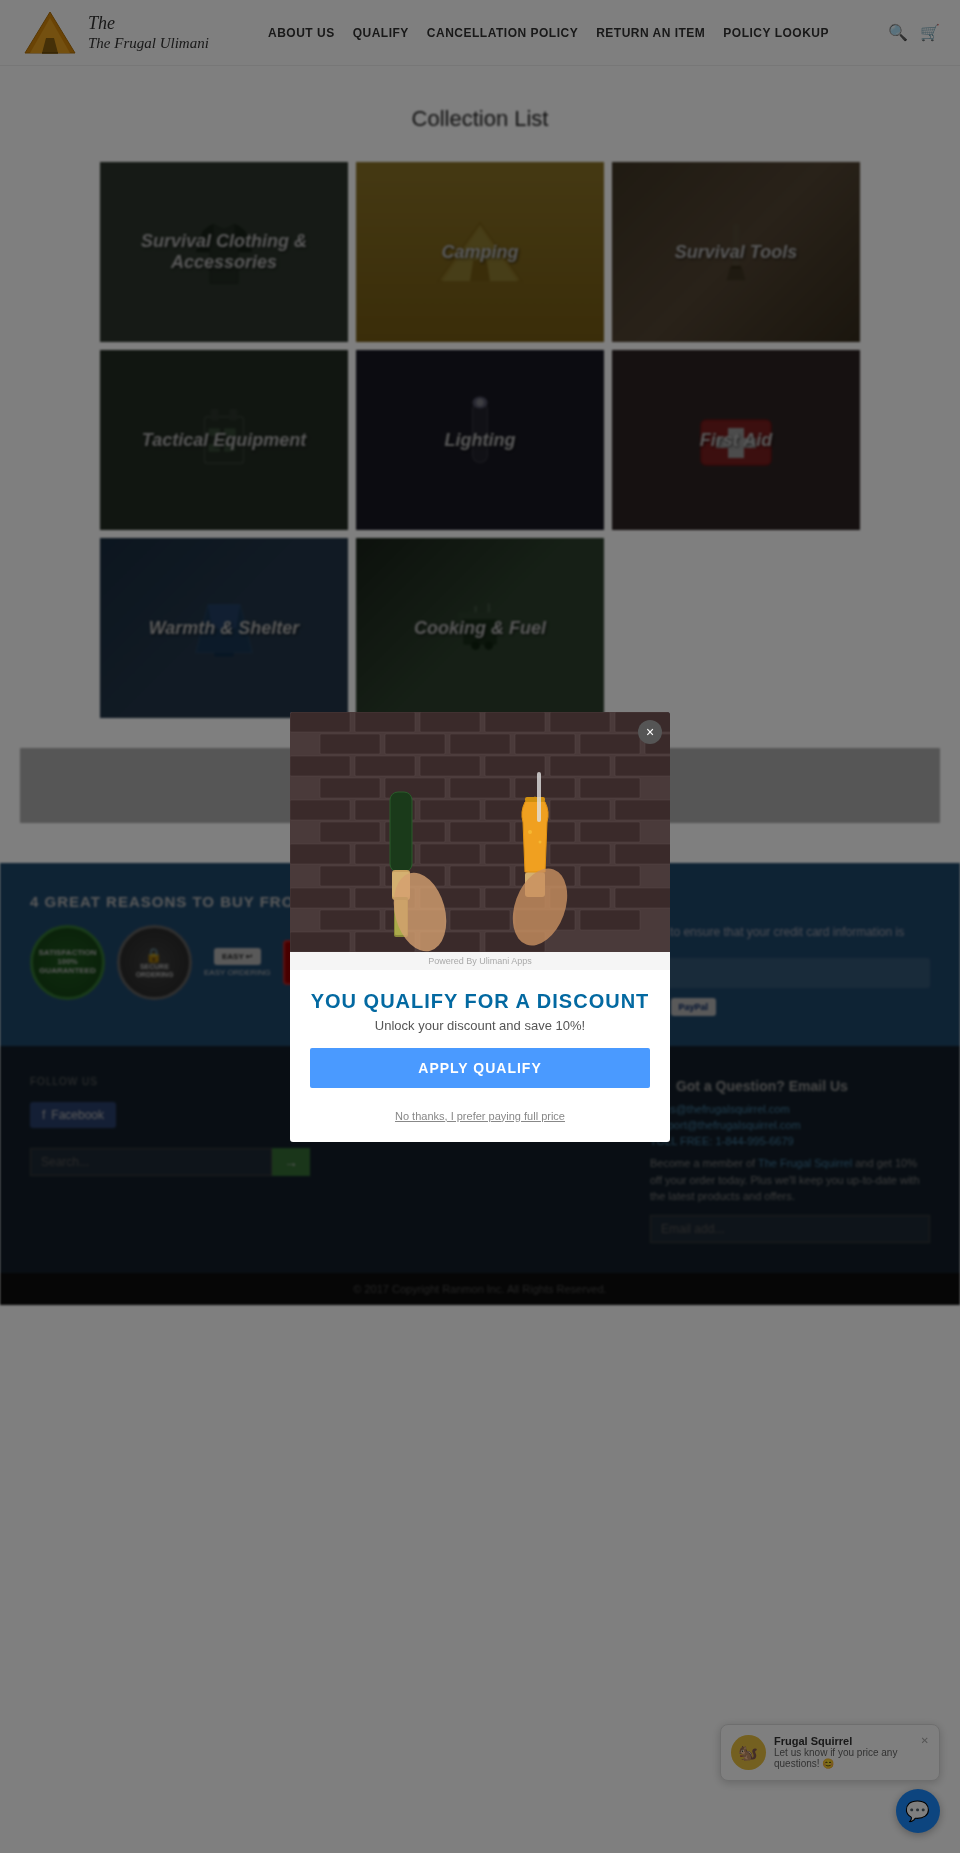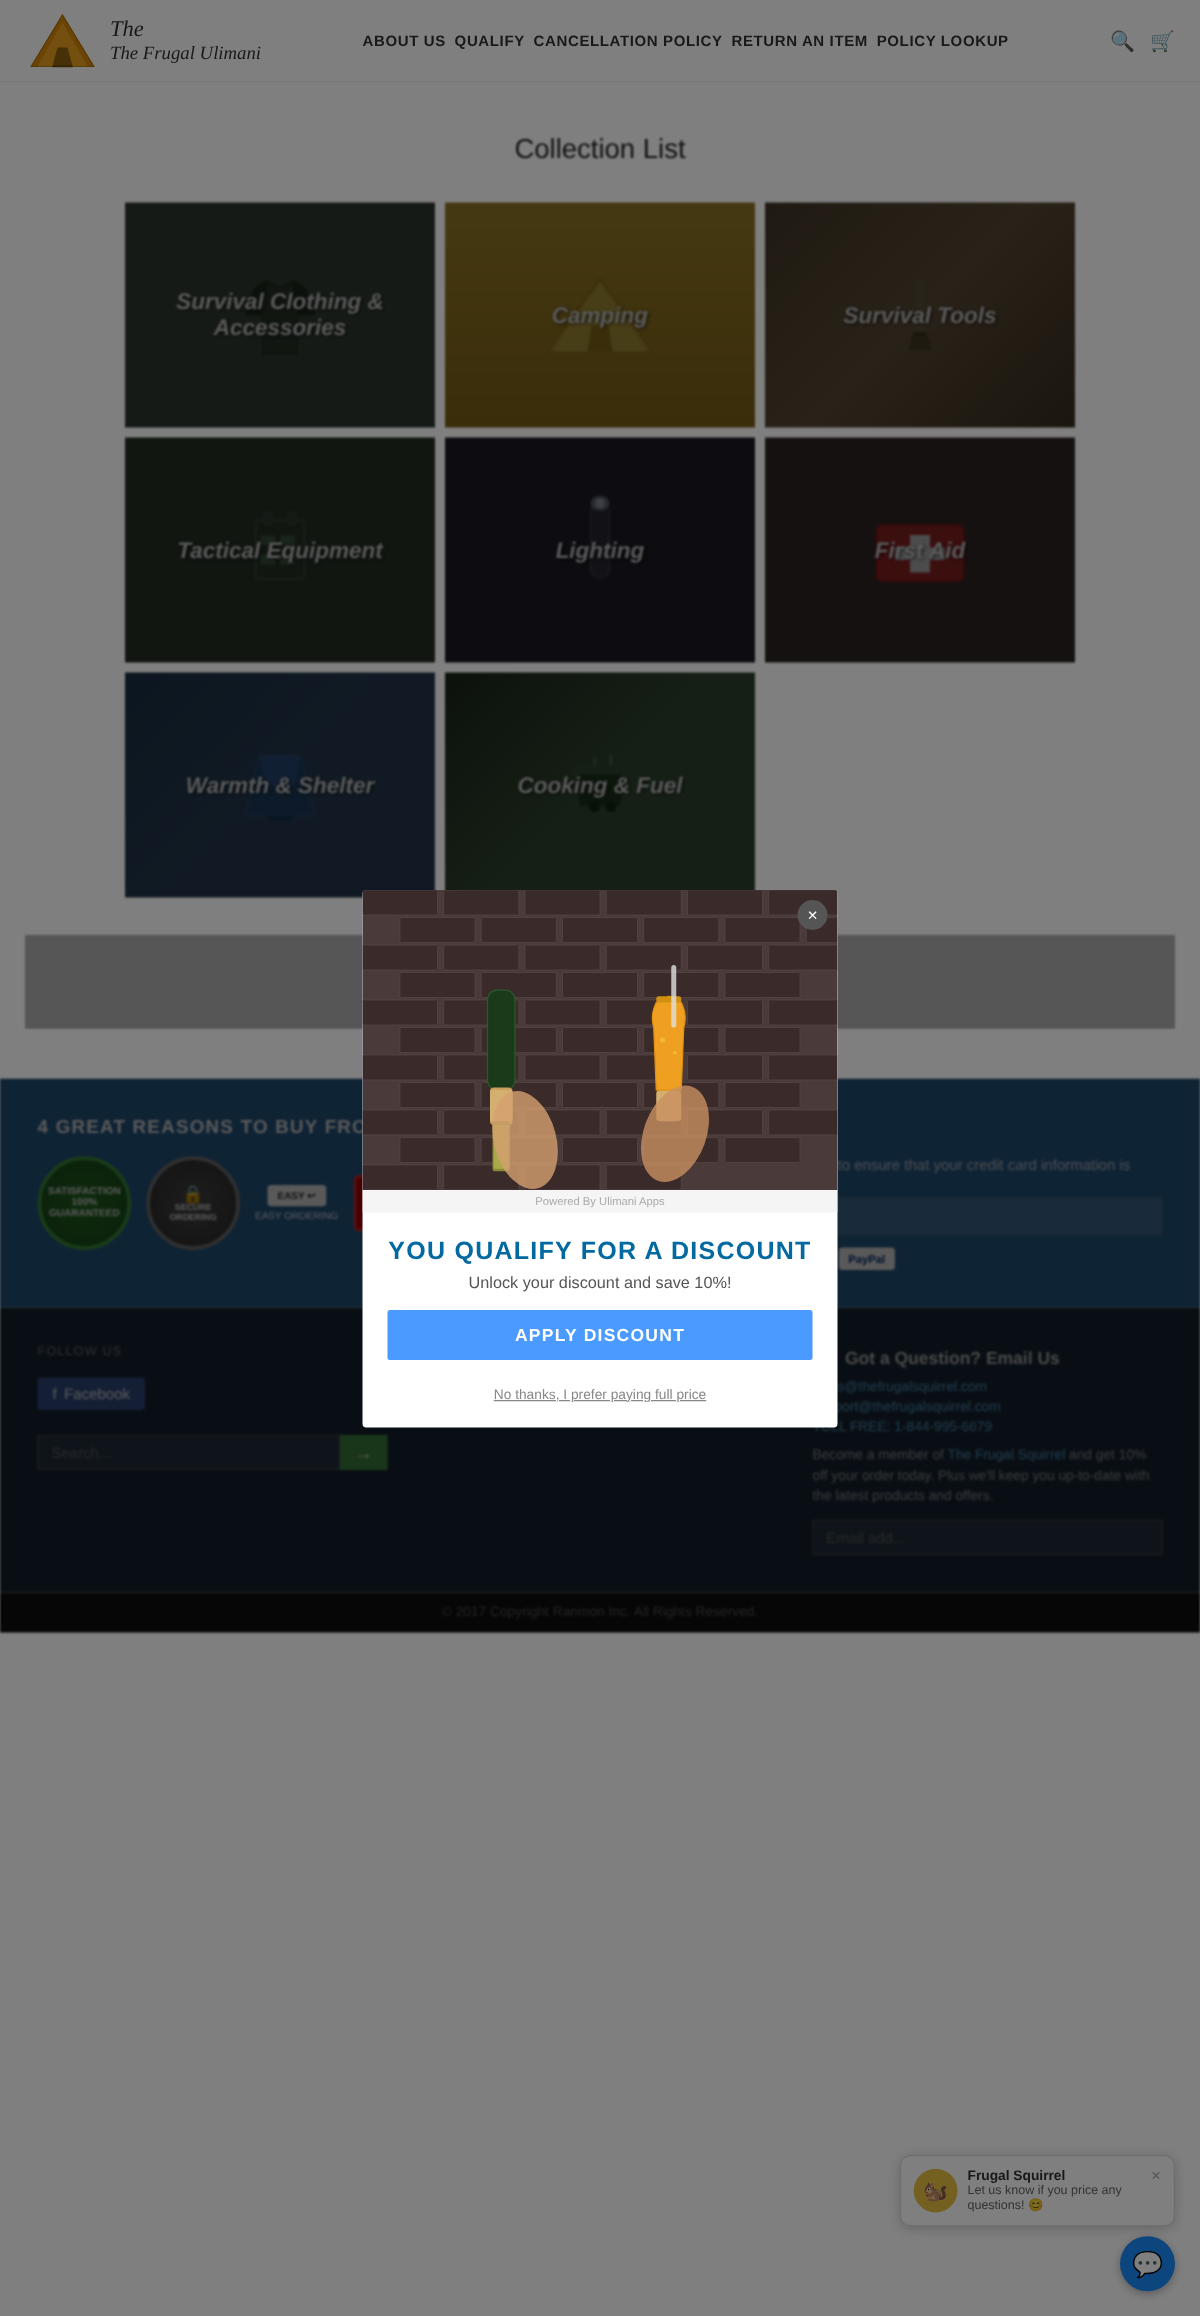--- a/index.html
+++ b/index.html
@@ -4,21 +4,21 @@
   <style>
     * { margin: 0; padding: 0; box-sizing: border-box; }
     body { font-family: Arial, sans-serif; background: #fff; width: 960px; min-height: 1853px; overflow-x: hidden; }
 
     
     .top-bar { text-align: center; padding: 8px; font-size: 13px; color: #333; border-bottom: 1px solid #eee; }
     .header { display: flex; align-items: center; justify-content: space-between; padding: 10px 20px; border-bottom: 1px solid #eee; }
     .logo-area { display: flex; align-items: center; gap: 8px; }
     .logo-tent { width: 60px; height: 45px; }
     .logo-text { font-family: Georgia, serif; font-style: italic; font-size: 18px; line-height: 1.2; color: #333; }
-    .nav { display: flex; gap: 7px; align-items: flex-end; }
+    .nav { display: flex; gap: 18px; align-items: flex-end; }
     .nav a { text-decoration: none; color: #333; font-size: 12px; font-weight: 600; letter-spacing: 0.5px; }
     .header-icons { display: flex; gap: 12px; align-items: center; }
     .header-icon { font-size: 16px; cursor: pointer; color: #333; }
 
     
     .main { padding: 20px; }
     .page-title { text-align: center; font-size: 22px; color: #333; margin: 20px 0 30px; font-weight: normal; }
 
     
     .collection-grid { display: grid; grid-template-columns: repeat(3, 1fr); gap: 8px; max-width: 760px; margin: 0 auto; }
@@ -428,21 +428,21 @@
           <ellipse cx="130" cy="200" rx="25" ry="40" fill="#d4a070" opacity="0.8" transform="rotate(-15,130,200)"></ellipse>
           <ellipse cx="250" cy="195" rx="25" ry="40" fill="#c89060" opacity="0.8" transform="rotate(20,250,195)"></ellipse>
         </svg>
       </div>
 
       <div class="powered-by">Powered By Ulimani Apps</div>
 
       <div class="modal-body">
         <div class="modal-headline">YOU QUALIFY FOR A DISCOUNT</div>
         <div class="modal-sub">Unlock your discount and save 10%!</div>
-        <button class="modal-apply-btn" id="apply-discount-btn">APPLY DISCOUNT</button>
+        <button class="modal-apply-btn" id="apply-discount-btn">APPLY QUALIFY</button>
         <a class="modal-decline" id="modal-decline">No thanks, I prefer paying full price</a>
       </div>
     </div>
   </div>
 
   <div class="chat-widget">
     <div class="chat-bubble">
       <div class="chat-avatar">🐿️</div>
       <div class="chat-text-area">
         <div class="chat-name">Frugal Squirrel</div>

